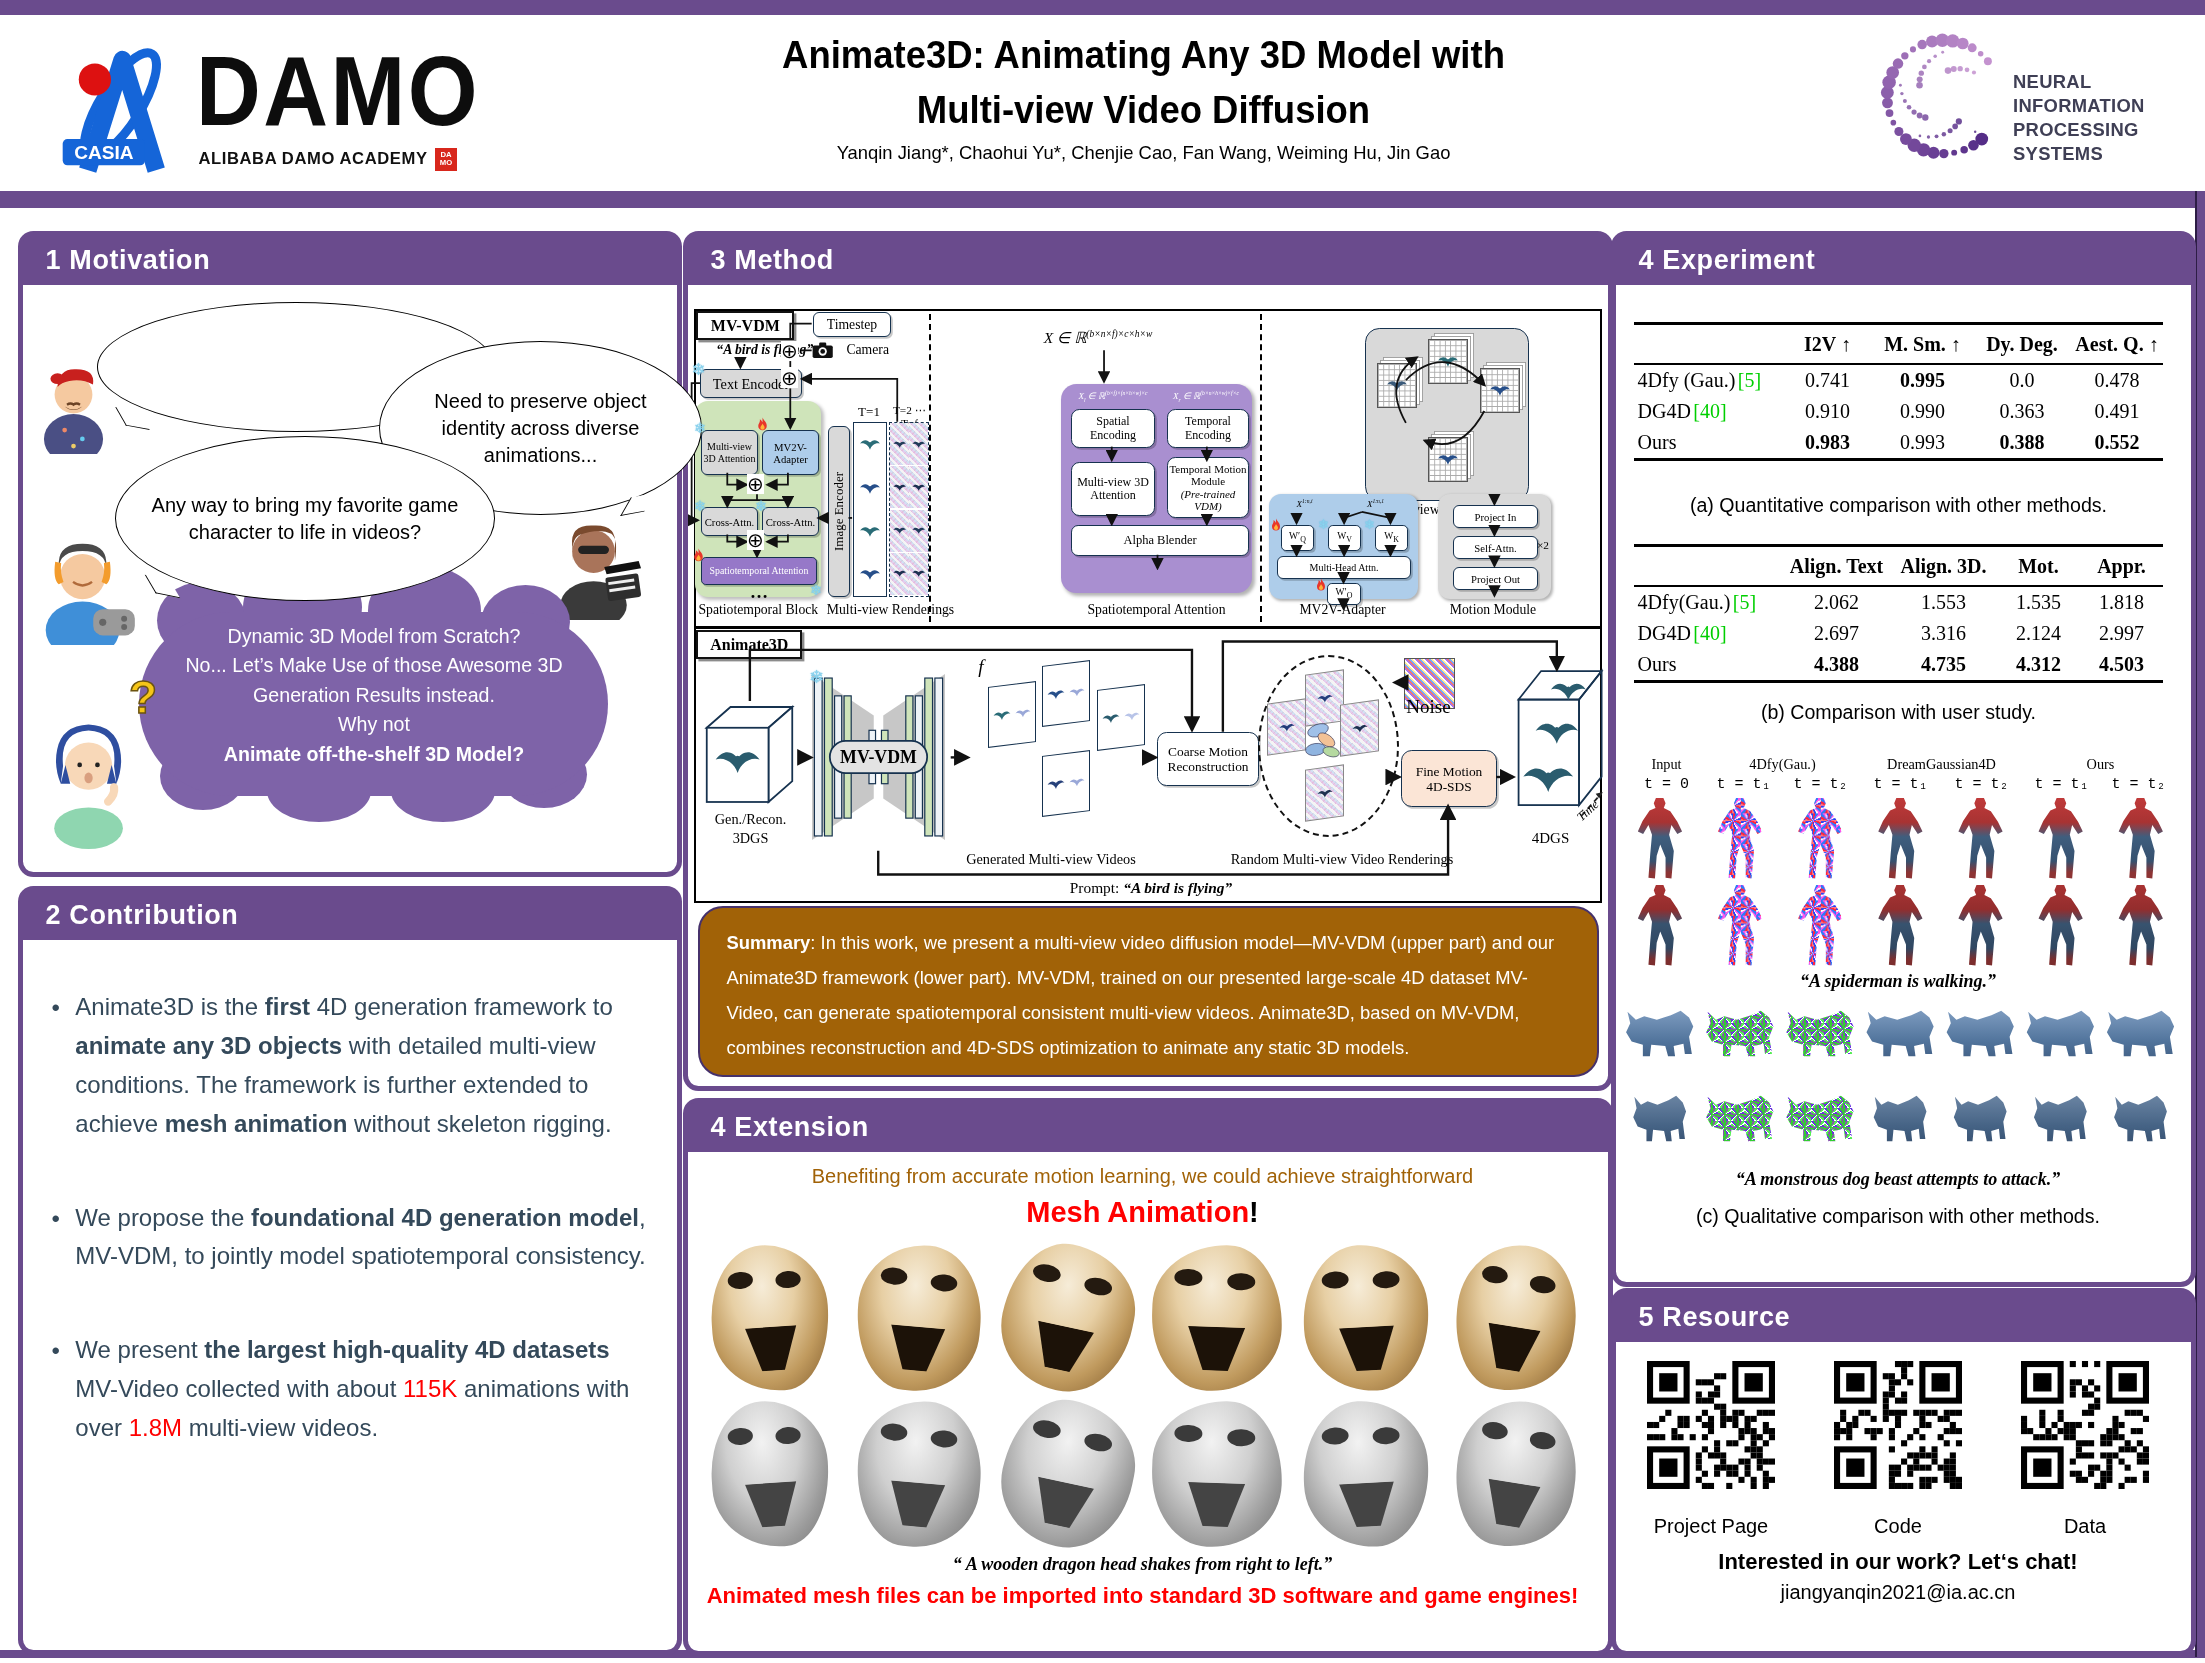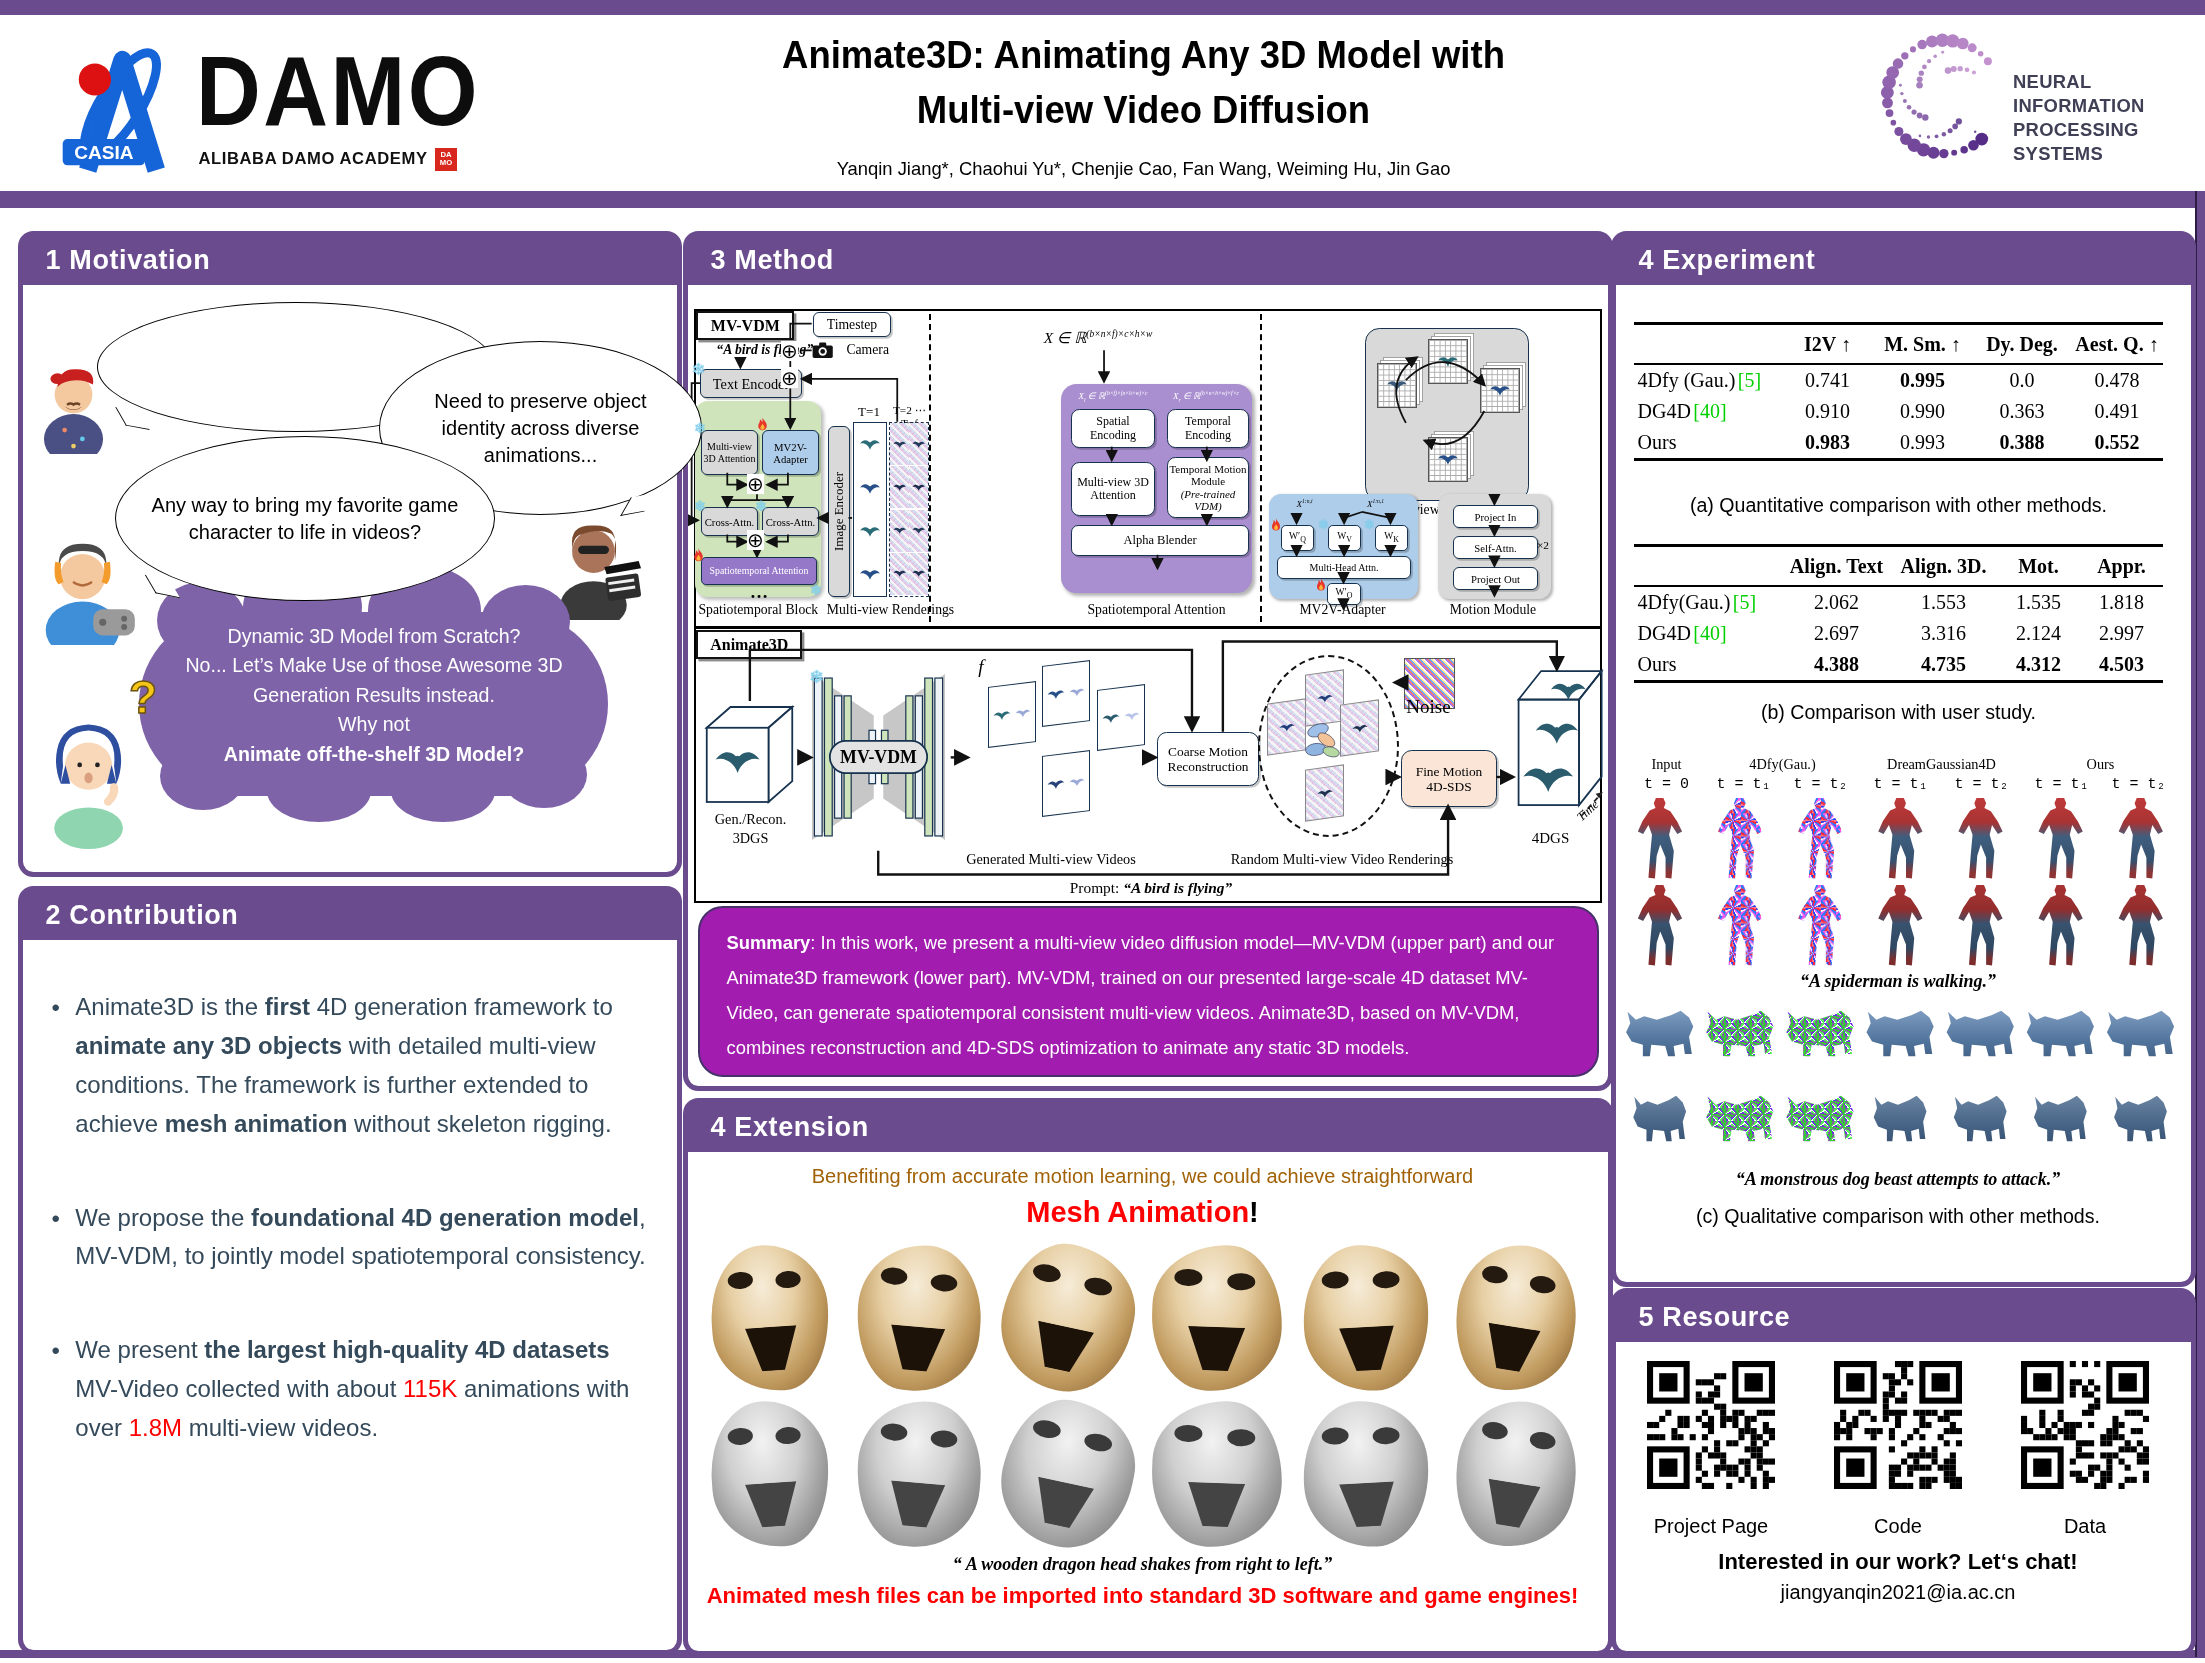--- a/index.html
+++ b/index.html
@@ -106,21 +106,21 @@
         <span style="display:inline-flex;flex-direction:column;align-items:center;justify-content:center;width:22.6px;height:22.6px;background:#d8271c;color:#fff;font-size:7.7px;font-weight:800;line-height:1.1">
           <span>DA</span>
             <span>MO</span>
         </span>
       </div>
     </div>
 
     <div class="abs" style="left:683px;top:13px;width:921px;text-align:center">
       <div style="font-size:38px;font-weight:bold;color:#000;line-height:1.45;transform:scaleX(.96)">Animate3D: Animating Any 3D Model with</div>
       <div style="font-size:38px;font-weight:bold;color:#000;line-height:1.45;transform:scaleX(.96)">Multi-view Video Diffusion</div>
-      <div style="font-size:18.4px;color:#000;margin-top:19px">Yanqin Jiang*, Chaohui Yu*, Chenjie Cao, Fan Wang, Weiming Hu, Jin Gao</div>
+      <div style="font-size:18.4px;color:#000;margin-top:3px">Yanqin Jiang*, Chaohui Yu*, Chenjie Cao, Fan Wang, Weiming Hu, Jin Gao</div>
     </div>
 
     <svg class="abs" style="left:1865px;top:4.8px" width="154" height="160" viewBox="0 0 250 250">
         <g id="nips-dots">
           <circle cx="189.56001578501497" cy="188.36932394392028" r="10.36508198777977" fill="rgb(85,45,135)"></circle>
           <circle cx="178.85392608327322" cy="176.47900673628197" r="2" fill="rgb(85,45,135)" opacity=".85"></circle>
           <circle cx="176.0698679538673" cy="198.44289512057648" r="8.624068408954404" fill="rgb(89,49,138)"></circle>
           <circle cx="152.35369685942877" cy="159.74162130788193" r="5.025433540476389" fill="rgb(89,49,138)" opacity=".85"></circle>
           <circle cx="160.96985135816763" cy="205.88939923774257" r="6.079289459147827" fill="rgb(94,53,141)"></circle>
           <circle cx="146.3560330839922" cy="167.81910105826566" r="4.550759781007486" fill="rgb(94,53,141)" opacity=".85"></circle>
@@ -634,21 +634,21 @@
         <use href="#bird" x="28" y="95" width="85" height="60" fill="#2a5c6e"></use>
         <use href="#bird" x="6" y="168" width="100" height="70" fill="#2a5c6e"></use>
         <path d="M112 266 L146 228" stroke="#222" stroke-width="3" stroke-dasharray="9 7" fill="none"></path>
         <path d="M148 226 l-12 3 l6 8 z" fill="#222"></path>
         <text x="112" y="276" font-size="21" font-style="italic" font-family="Liberation Serif,serif" transform="rotate(-42 112 276)">Time</text>
       </svg>
       <div class="lbl" style="left:827px;top:545px;width:71px;font-size:15px">4DGS</div>
 
       <div class="lbl" style="left:273px;top:594px;width:380px;font-size:15.4px"><span>Prompt: </span><span style="font-style:italic;font-weight:bold">“A bird is flying”</span></div>
 
-      <div class="abs" style="left:9.5px;top:621px;width:901px;height:171px;background:#a21caf;border:2.4px solid #46316b;border-radius:25px;box-sizing:border-box;padding:18px 27px;color:#fff;font-size:18.4px;line-height:1.9">
+      <div class="abs" style="left:9.5px;top:621px;width:901px;height:171px;background:#a16207;border:2.4px solid #46316b;border-radius:25px;box-sizing:border-box;padding:18px 27px;color:#fff;font-size:18.4px;line-height:1.9">
         <b>Summary</b><span>: In this work, we present a multi-view video diffusion model—MV-VDM (upper part) and our Animate3D framework (lower part). MV-VDM, trained on our presented large-scale 4D dataset MV-Video, can generate spatiotemporal consistent multi-view videos. Animate3D, based on MV-VDM, combines reconstruction and 4D-SDS optimization to animate any static 3D models.</span>
       </div>
 
       <svg class="abs" style="left:0;top:0;pointer-events:none" width="920" height="801" viewBox="0 0 1548 1348">
         <defs>
             <marker id="ah" viewBox="0 0 10 10" refX="8" refY="5" markerWidth="7" markerHeight="7" orient="auto-start-reverse">
               <path d="M0 0 L10 5 L0 10 z" fill="#111"></path>
             </marker>
           </defs>
         <g fill="none" stroke="#111" stroke-width="3">

